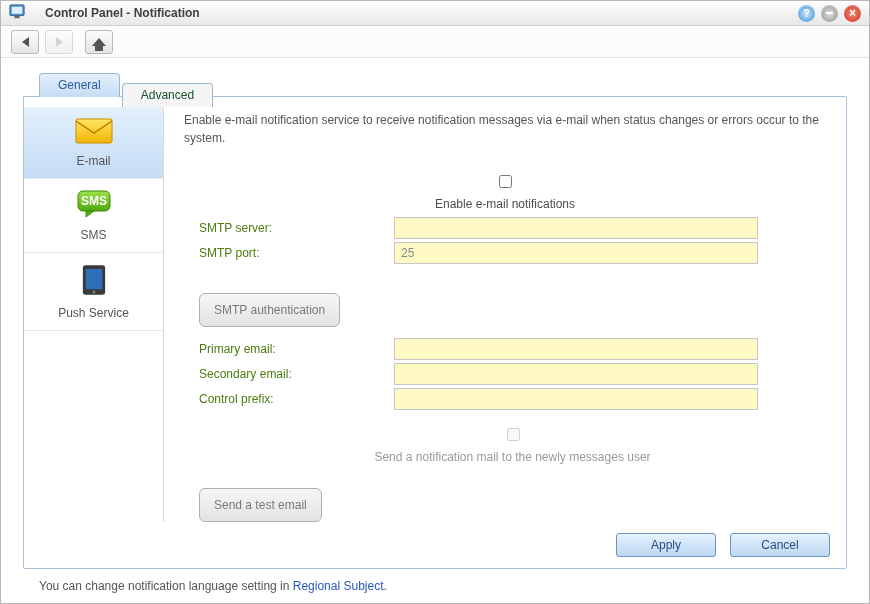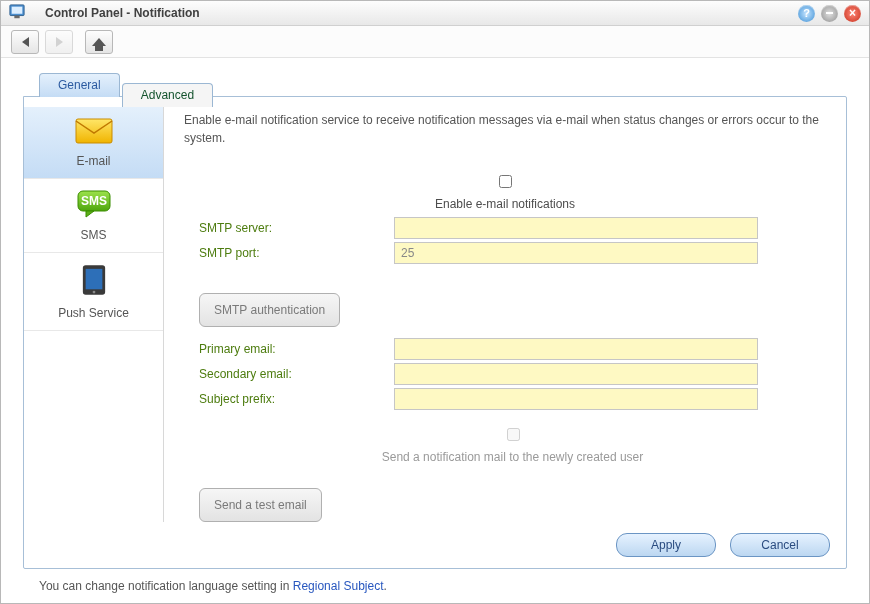--- a/index.html
+++ b/index.html
@@ -87,21 +87,21 @@
     .action-btn {
       height:34px; padding: 0 14px;
       border:1px solid #b0b0b0; background:linear-gradient(#f6f6f6,#e3e3e3);
       color:#7a7a7a; border-radius:6px; cursor:default;
     }
     .gap { height: 8px; }
     .gap-lg { height: 18px; }
     
     .btnbar { height: 46px; display:flex; align-items:center; justify-content:flex-end; gap:14px; padding: 0 16px; }
     .primary-btn {
-      width: 100px; height: 24px; border:1px solid #6b95c4; border-radius:11px;
+      width: 100px; height: 24px; border:1px solid #6b95c4; border-radius:3px;
       background: linear-gradient(#e6f2ff,#bcd7f1); color:#2a4c80; cursor:pointer;
     }
     
     .footer { padding: 10px 4px 0 16px; color:#555; }
     .footer a { color:#2857bf; text-decoration:none; }
     
     .svg16 { width:16px; height:16px; }
   </style>
 </head>
 <body>
@@ -220,28 +220,28 @@
           <div class="gap"></div>
           <div class="form-row">
             <label>Primary email:</label>
             <input type="text" disabled="" value="" style="">
           </div>
           <div class="form-row">
             <label>Secondary email:</label>
             <input type="text" disabled="" value="" style="">
           </div>
           <div class="form-row">
-            <label>Subject prefix:</label>
+            <label>Control prefix:</label>
             <input type="text" disabled="" value="" style="">
           </div>
 
           <div class="gap"></div>
           <div class="chk-row disabled sub-block">
             <input type="checkbox" disabled="" style="">
-            <span>Send a notification mail to the newly created user</span>
+            <span>Send a notification mail to the newly messages user</span>
           </div>
 
           <div class="gap-lg"></div>
           <div class="sub-block">
             <button class="action-btn" disabled="">Send a test email</button>
           </div>
         </div>
       </div>
 
       <div class="btnbar">

